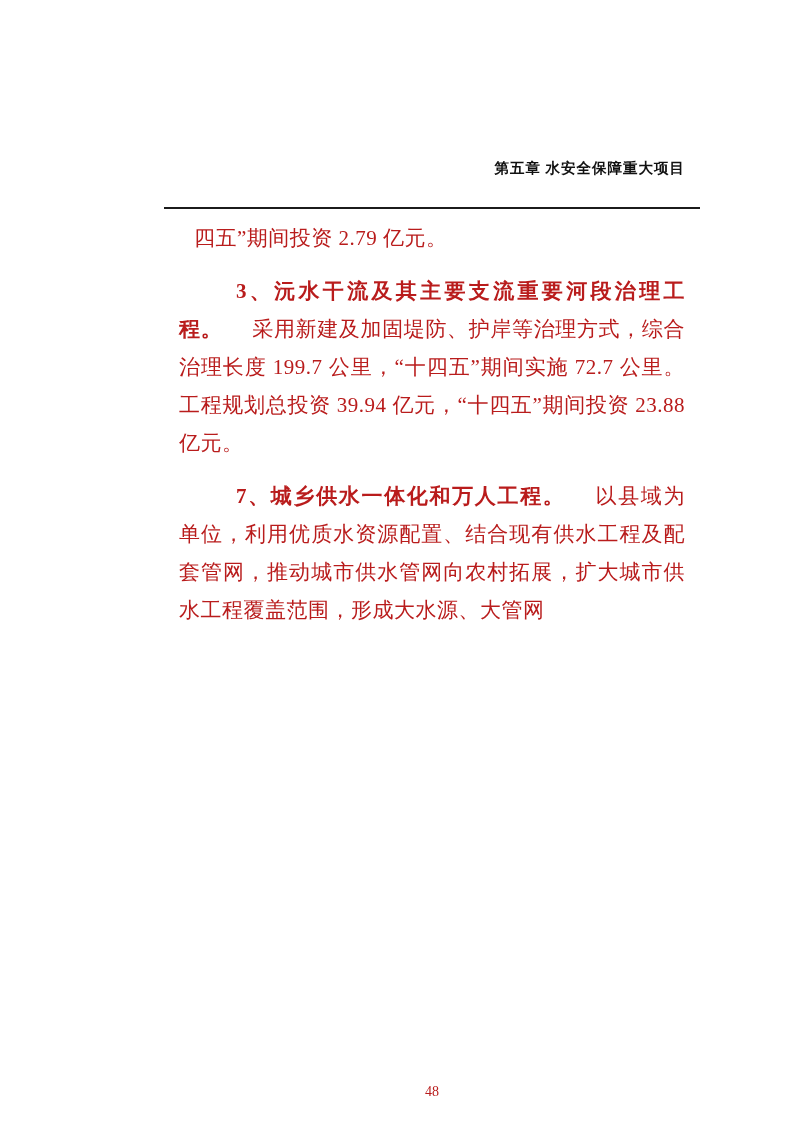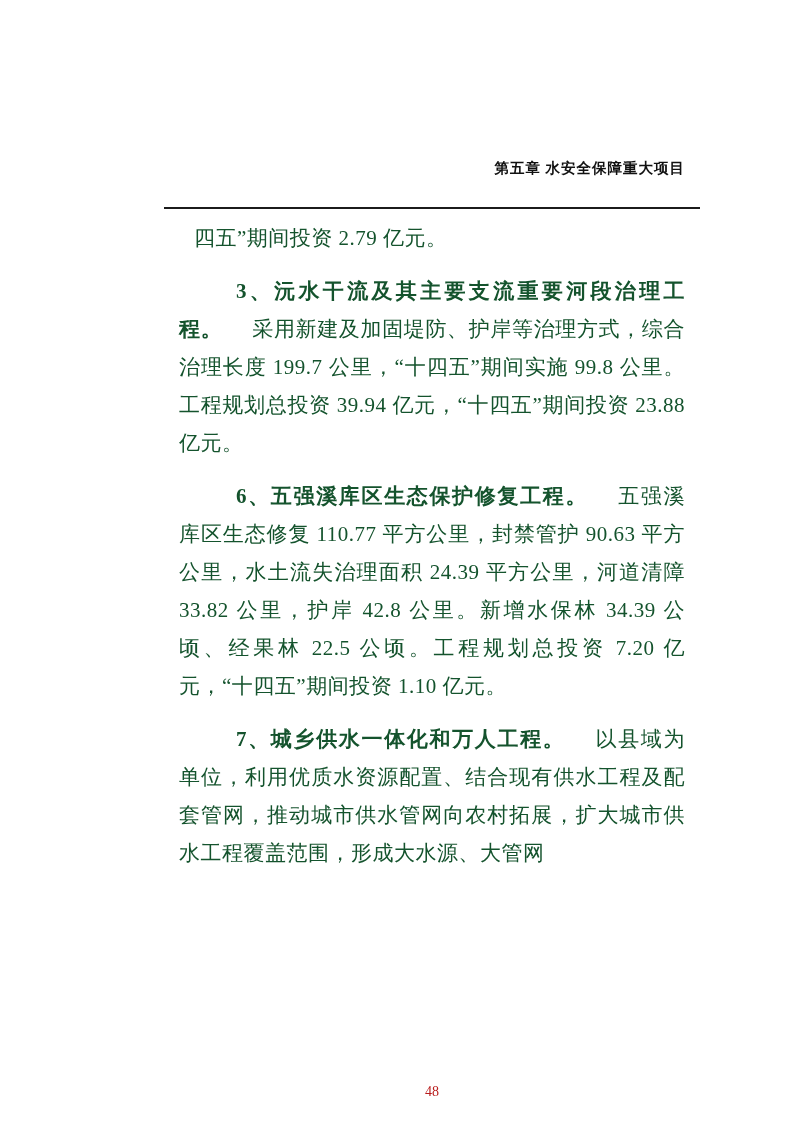--- a/index.html
+++ b/index.html
@@ -35,21 +35,21 @@
   .content {
     position: absolute;
     left: 104px;
     right: 93px;
     top: 144px;
     font-size: 21px;
     line-height: 38px;
     text-align: justify;
     text-justify: inter-ideograph;
     letter-spacing: 0.5px;
-    color: #14532d;
+    color: #b91c1c;
   }
   .para { text-indent: 42px; }
   .para.no-indent { text-indent: 0; }
   .ptitle { font-weight: bold; }
   .footer {
     position: absolute;
     left: 104px;
     right: 93px;
     top: 1022px;
     text-align: center;
@@ -70,26 +70,23 @@
 
   <div class="content">
 
     <p class="para no-indent">
       <span>四五”期间投资 2.79 亿元。</span>
     </p>
 
 
 
     <p class="para">
-      <span class="ptitle">3、沅水干流及其主要支流重要河段治理工程。</span><span>采用新建及加固堤防、护岸等治理方式，综合治理长度 199.7 公里，“十四五”期间实施 99.8 公里。工程规划总投资 39.94 亿元，“十四五”期间投资 23.88 亿元。</span>
+      <span class="ptitle">3、沅水干流及其主要支流重要河段治理工程。</span><span>采用新建及加固堤防、护岸等治理方式，综合治理长度 199.7 公里，“十四五”期间实施 72.7 公里。工程规划总投资 39.94 亿元，“十四五”期间投资 23.88 亿元。</span>
     </p>
 
-    <p class="para">
-      <span class="ptitle">6、五强溪库区生态保护修复工程。</span><span>五强溪库区生态修复 110.77 平方公里，封禁管护 90.63 平方公里，水土流失治理面积 24.39 平方公里，河道清障 33.82 公里，护岸 42.8 公里。新增水保林 34.39 公顷、经果林 22.5 公顷。工程规划总投资 7.20 亿元，“十四五”期间投资 1.10 亿元。</span>
-    </p>
 
     <p class="para">
       <span class="ptitle">7、城乡供水一体化和万人工程。</span><span>以县域为单位，利用优质水资源配置、结合现有供水工程及配套管网，推动城市供水管网向农村拓展，扩大城市供水工程覆盖范围，形成大水源、大管网</span>
     </p>
 
   </div>
 
   <div class="footer">
     <span class="pagenum">48</span>
   </div>

